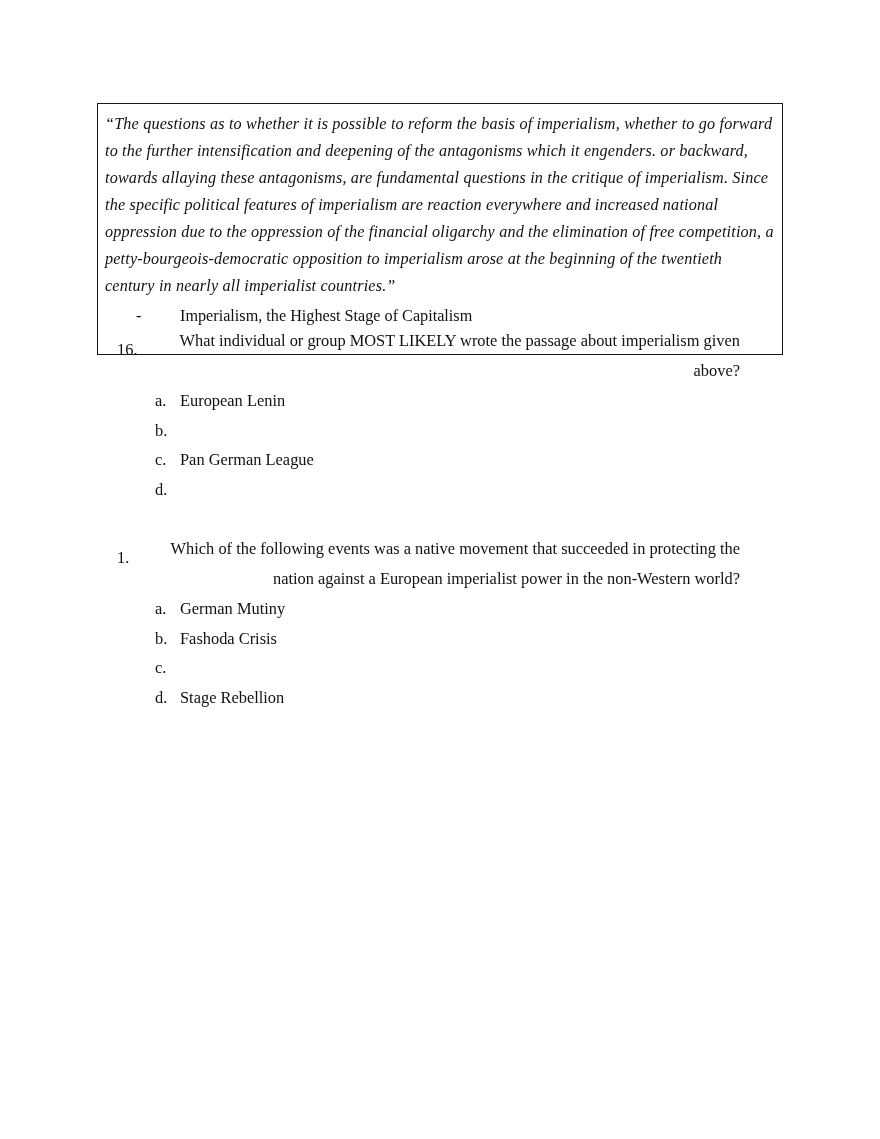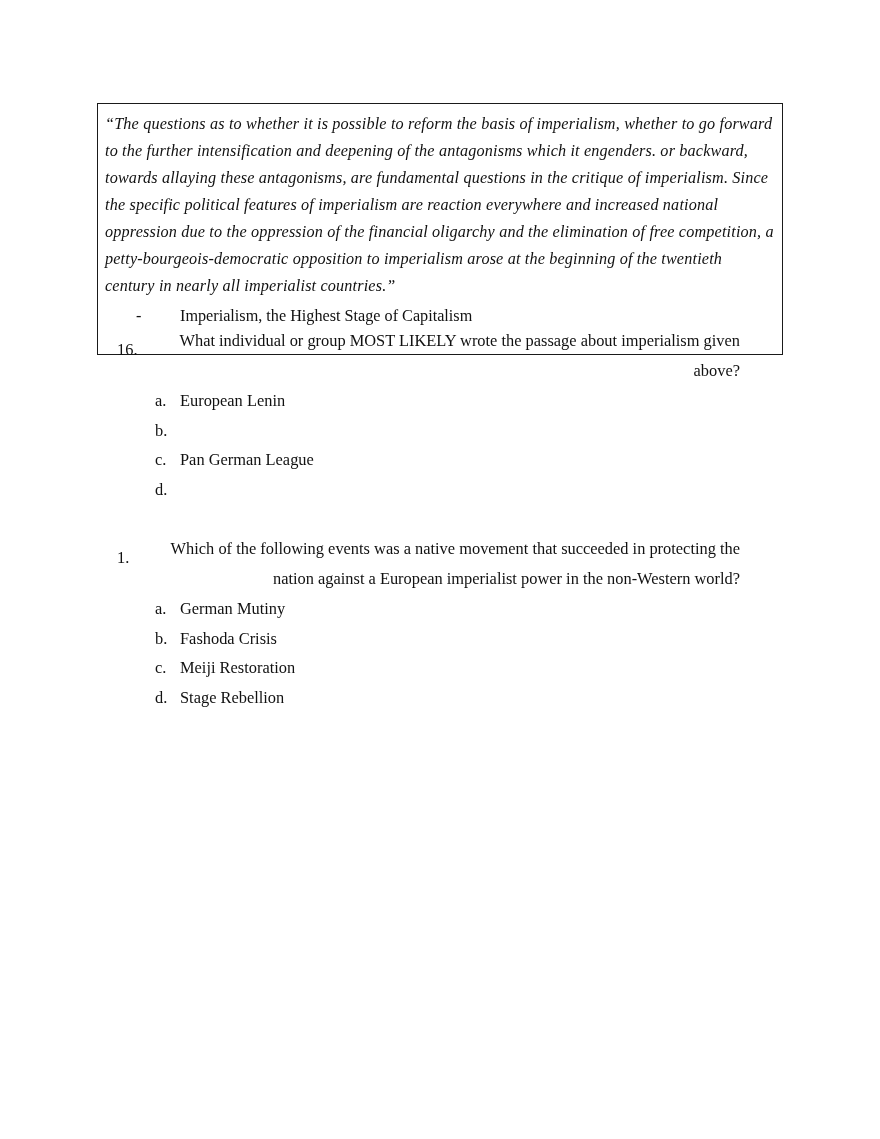--- a/index.html
+++ b/index.html
@@ -163,21 +163,20 @@
       <li class="choice-item">
         <span class="choice-letter">a.</span>
         <span class="choice-text">German Mutiny</span>
       </li>
       <li class="choice-item">
         <span class="choice-letter">b.</span>
         <span class="choice-text">Fashoda Crisis</span>
       </li>
       <li class="choice-item">
         <span class="choice-letter">c.</span>
-        <span class="choice-text">Meiji Restoration</span>
       </li>
       <li class="choice-item">
         <span class="choice-letter">d.</span>
         <span class="choice-text">Stage Rebellion</span>
       </li>
     </ul>
   </div>
 
 </div>
 

